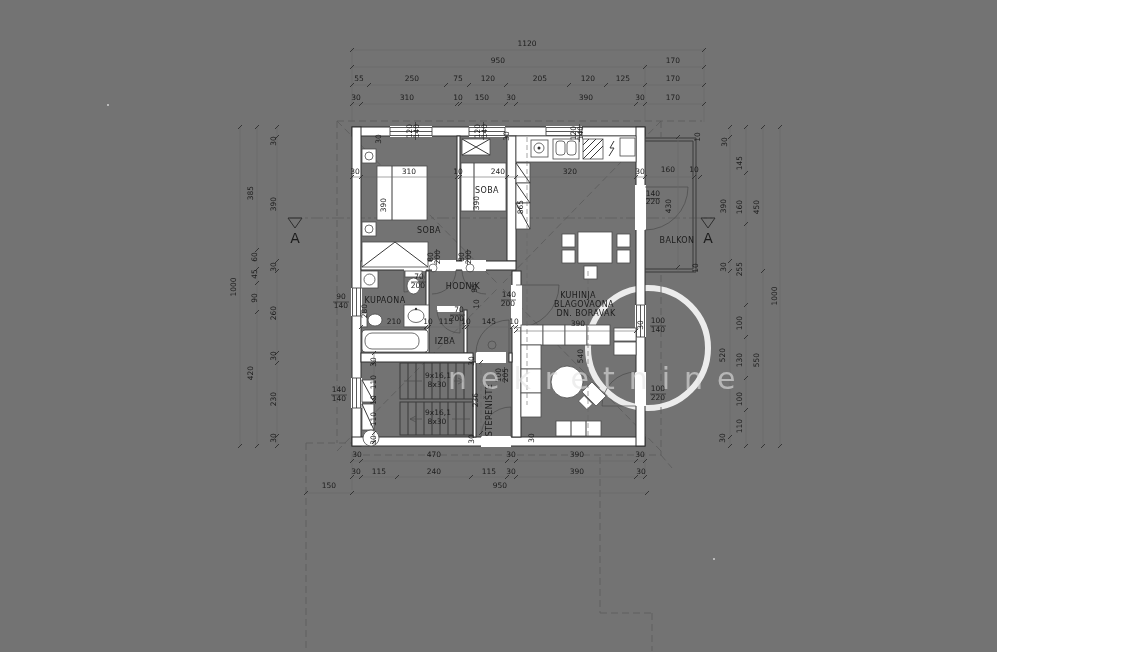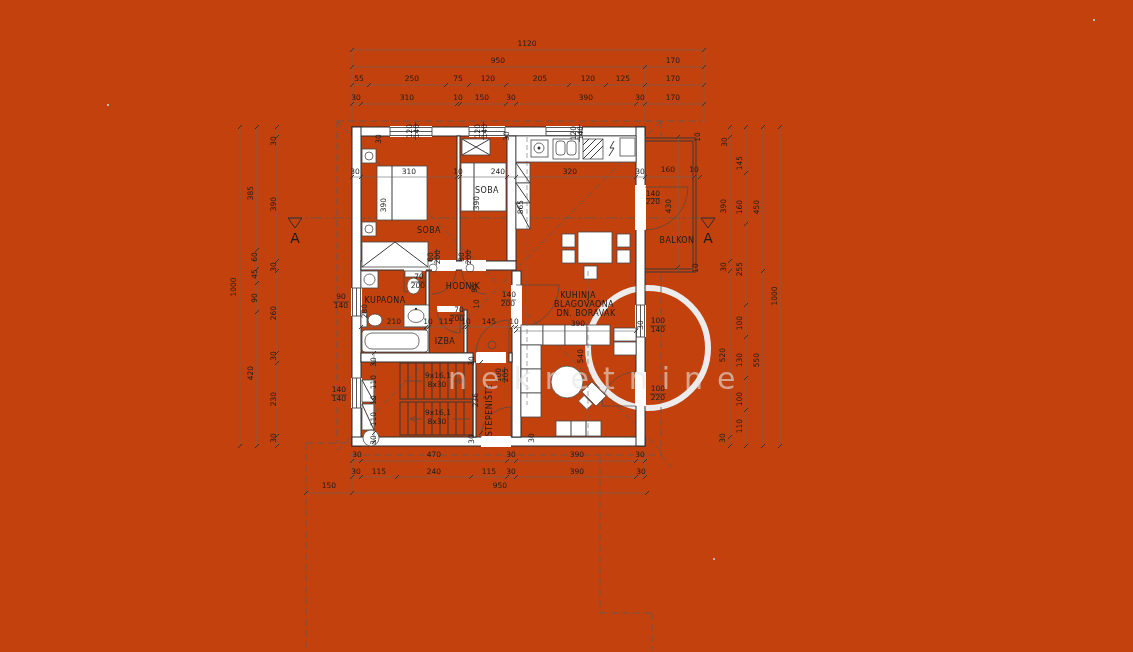--- a/index.html
+++ b/index.html
@@ -1,16 +1,16 @@
 <!DOCTYPE html>
 <html><head>
 <meta charset="utf-8">
 <style>
   html,body{margin:0;padding:0;background:#ffffff;}
-  .page{position:relative;width:1133px;height:652px;background:#c2410c;overflow:hidden;
+  .page{position:relative;width:997px;height:652px;background:#737373;overflow:hidden;
         font-family:"Liberation Sans", sans-serif;}
   svg{position:absolute;left:0;top:0;}
   .wall{fill:#ffffff;stroke:#2e2e2e;stroke-width:1;}
   .thin{stroke:#3a3a3a;stroke-width:1;fill:none;}
   .furn{stroke:#4a4a4a;stroke-width:0.8;fill:#ffffff;}
   .dimline{stroke:#6a6a6a;stroke-width:0.6;fill:none;}
   .tick{stroke:#2e2e2e;stroke-width:0.9;fill:none;}
   .dash{stroke:#5a5a5a;stroke-width:0.8;fill:none;stroke-dasharray:7 4;}
   .dashdot{stroke:#5a5a5a;stroke-width:0.7;fill:none;stroke-dasharray:12 3 3 3;}
   .open{fill:#ffffff;stroke:none;}

